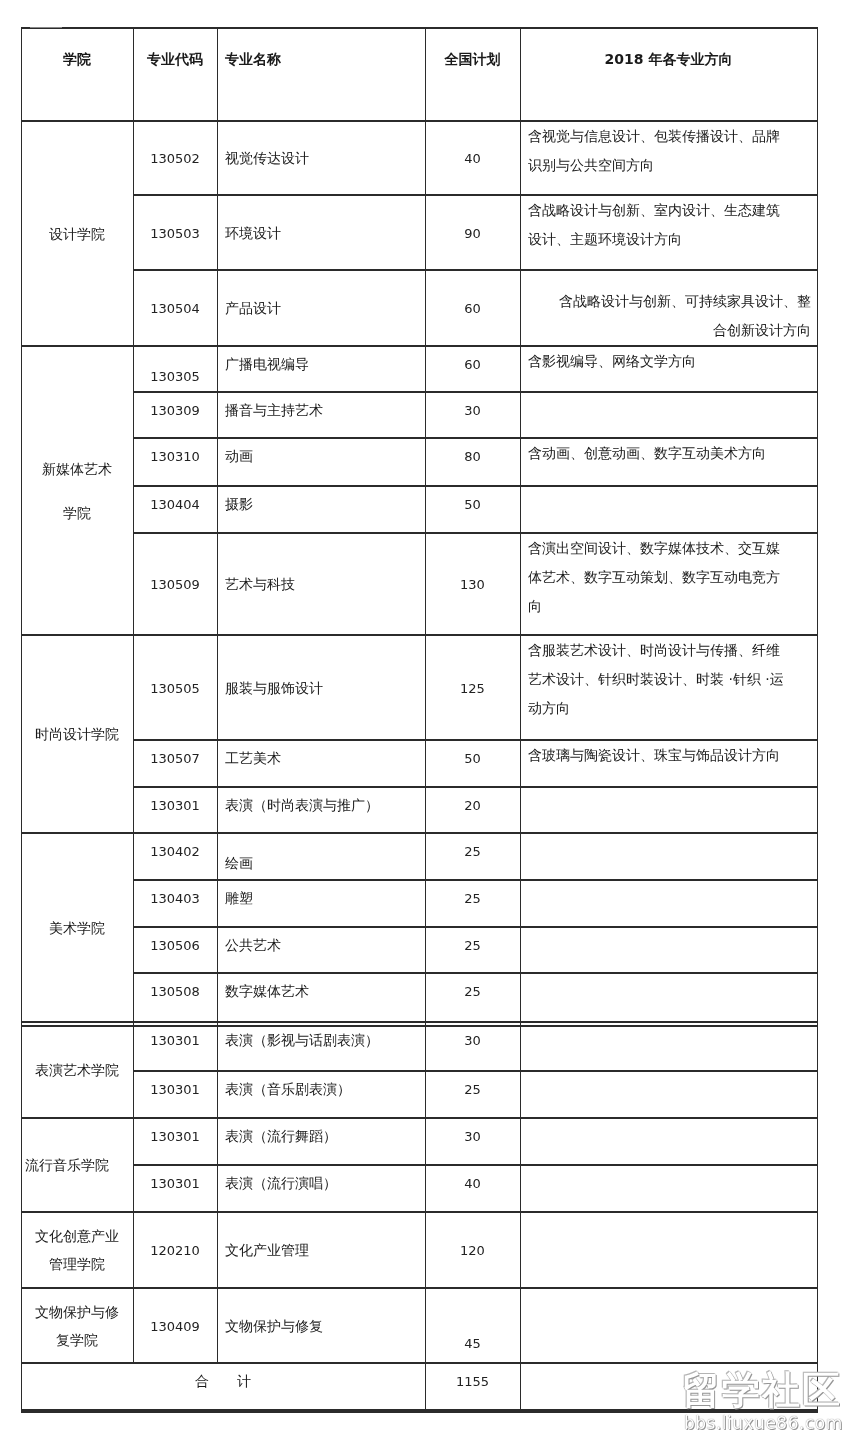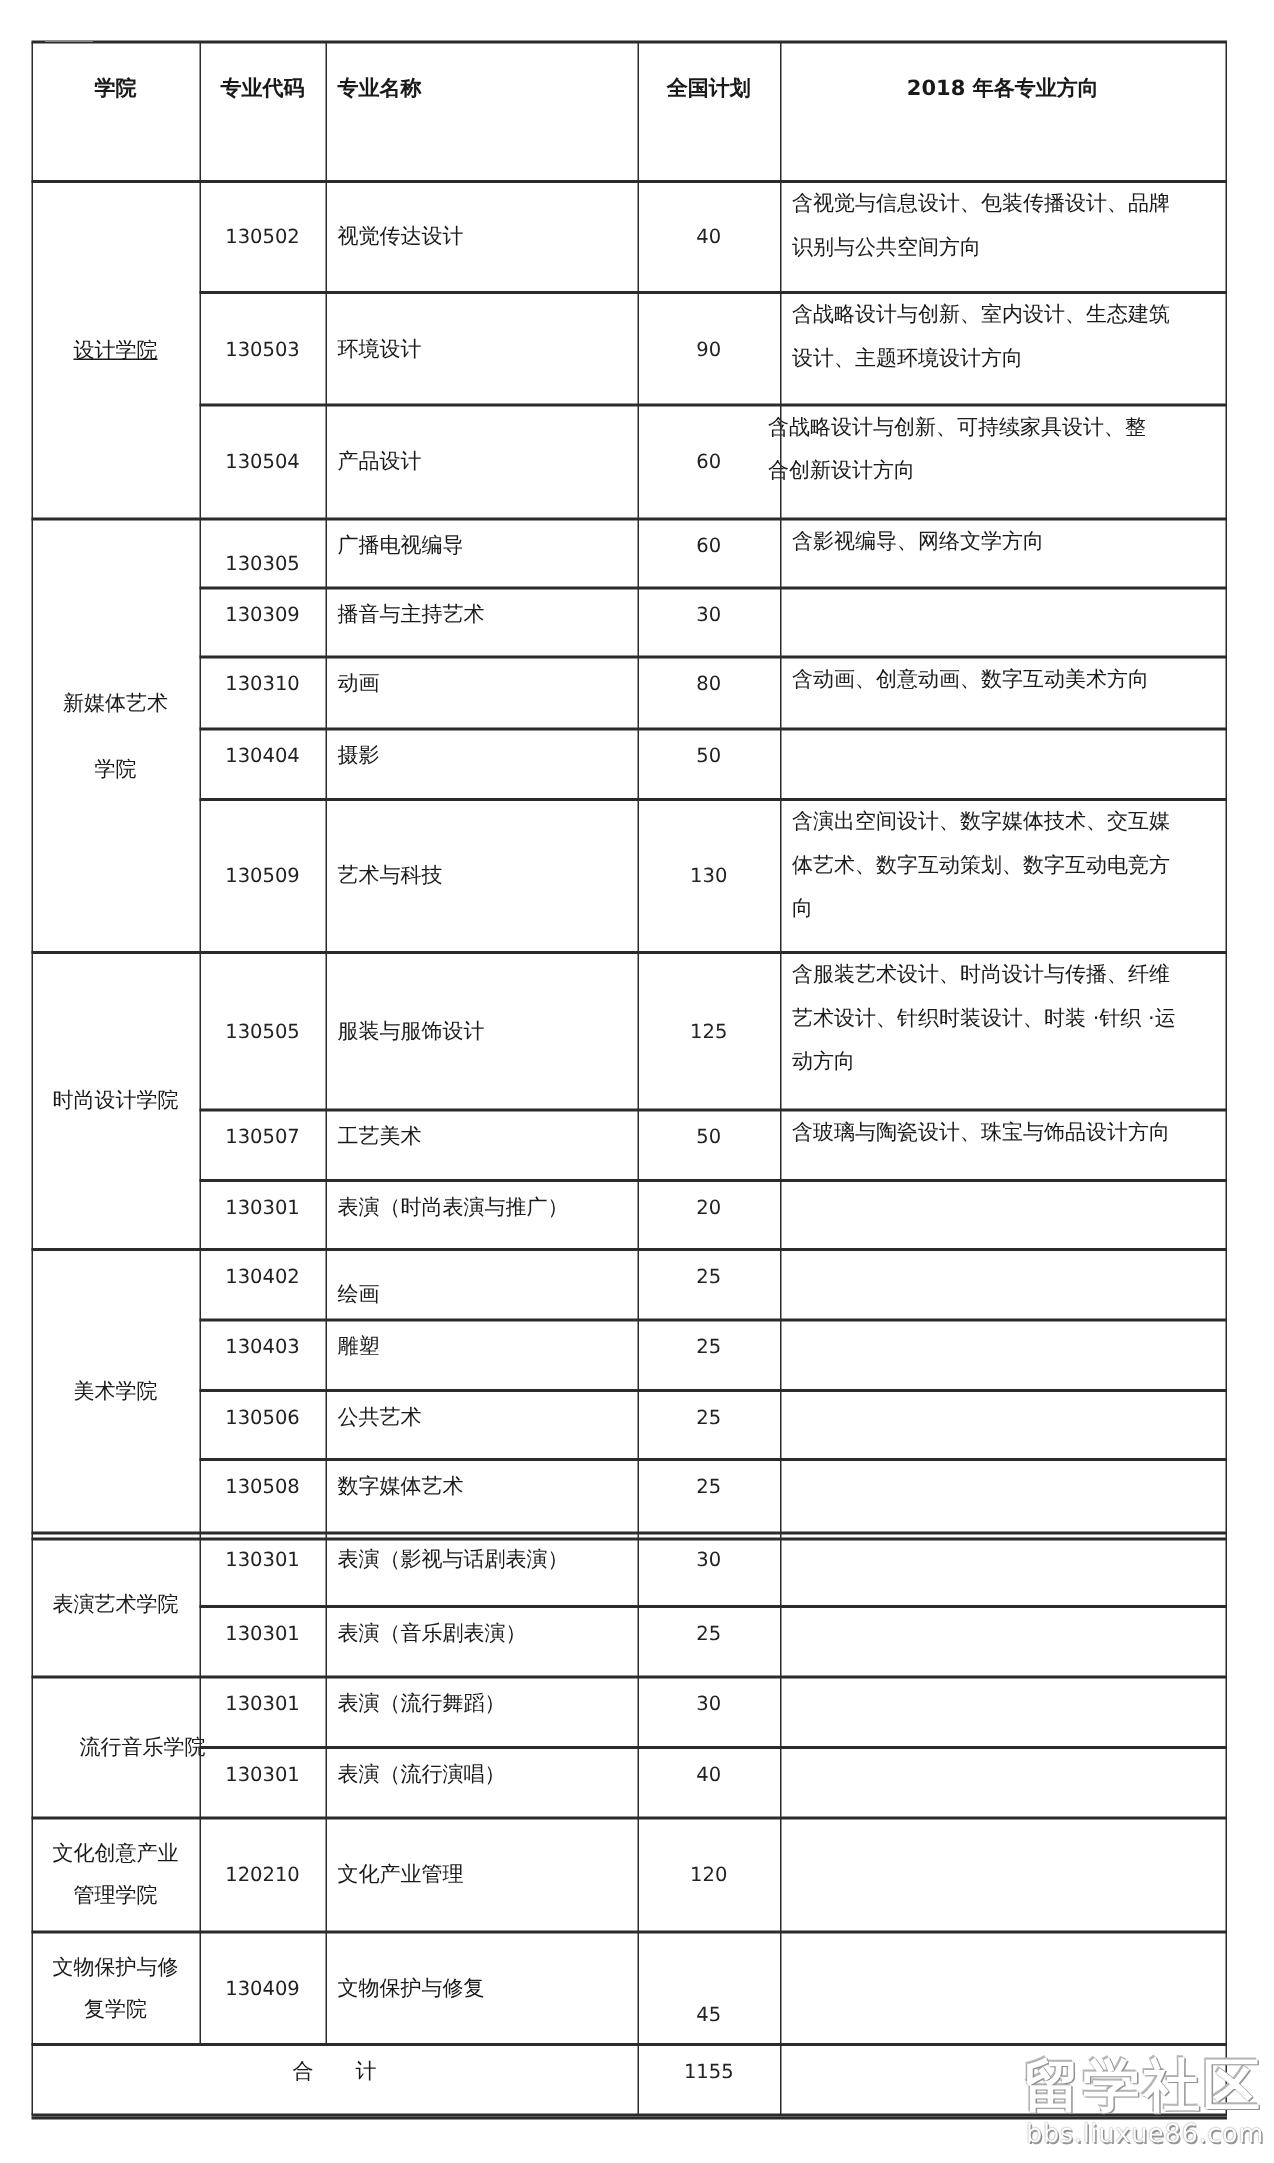--- a/index.html
+++ b/index.html
@@ -46,21 +46,21 @@
     <div class="cell name" style="left: 217px; top: 195px; width: 208px; height: 75px; padding-top: 23.5px;">环境设计</div>
     <div class="cell num" style="left: 425px; top: 195px; width: 95px; height: 75px; padding-top: 23.5px;">90</div>
     <div class="cell dir" style="left: 520px; top: 195px; width: 297px; height: 75px; padding-top: 1px;">
       <div>含战略设计与创新、室内设计、生态建筑</div>
       <div>设计、主题环境设计方向</div>
     </div>
     <div></div>
     <div class="cell code" style="left: 133px; top: 270px; width: 84px; height: 76px; padding-top: 24px;">130504</div>
     <div class="cell name" style="left: 217px; top: 270px; width: 208px; height: 76px; padding-top: 24px;">产品设计</div>
     <div class="cell num" style="left: 425px; top: 270px; width: 95px; height: 76px; padding-top: 24px;">60</div>
-    <div class="cell dir" style="left: 504px; top: 270px; width: 297px; height: 76px; padding-top: 1px;">
+    <div class="cell dir" style="left: 520px; top: 270px; width: 297px; height: 76px; padding-top: 17px; text-align: right;">
       <div>含战略设计与创新、可持续家具设计、整</div>
       <div>合创新设计方向</div>
     </div>
     <div></div>
     <div class="cell code" style="left: 133px; top: 346px; width: 84px; height: 46px; padding-top: 16px;">130305</div>
     <div class="cell name" style="left: 217px; top: 346px; width: 208px; height: 46px; padding-top: 4px;">广播电视编导</div>
     <div class="cell num" style="left: 425px; top: 346px; width: 95px; height: 46px; padding-top: 4px;">60</div>
     <div class="cell dir" style="left: 520px; top: 346px; width: 297px; height: 46px; padding-top: 1px;">
       <div>含影视编导、网络文学方向</div>
     </div>
@@ -154,37 +154,37 @@
     <div></div>
     <div class="cell code" style="left: 133px; top: 1212px; width: 84px; height: 76px; padding-top: 24px;">120210</div>
     <div class="cell name" style="left: 217px; top: 1212px; width: 208px; height: 76px; padding-top: 24px;">文化产业管理</div>
     <div class="cell num" style="left: 425px; top: 1212px; width: 95px; height: 76px; padding-top: 24px;">120</div>
     <div class="cell dir" style="left: 520px; top: 1212px; width: 297px; height: 76px; padding-top: 1px;"></div>
     <div></div>
     <div class="cell code" style="left: 133px; top: 1288px; width: 84px; height: 75px; padding-top: 23.5px;">130409</div>
     <div class="cell name" style="left: 217px; top: 1288px; width: 208px; height: 75px; padding-top: 23.5px;">文物保护与修复</div>
     <div class="cell num" style="left: 425px; top: 1288px; width: 95px; height: 75px; padding-top: 41px;">45</div>
     <div class="cell dir" style="left: 520px; top: 1288px; width: 297px; height: 75px; padding-top: 1px;"></div>
-    <div class="cell college" style="left: 21px; top: 121px; width: 112px; height: 225px; line-height: 28px; text-decoration: underline;">
+    <div class="cell college" style="left: 21px; top: 121px; width: 112px; height: 225px; line-height: 28px;">
       <span>设计学院</span>
     </div>
     <div class="cell college" style="left: 21px; top: 346px; width: 112px; height: 289px; line-height: 44px;">
       <span>新媒体艺术</span>
       <span>学院</span>
     </div>
     <div class="cell college" style="left: 21px; top: 635px; width: 112px; height: 198px; line-height: 28px; align-items: center;">
       <span>时尚设计学院</span>
     </div>
     <div class="cell college" style="left: 21px; top: 833px; width: 112px; height: 189px; line-height: 28px;">
       <span>美术学院</span>
     </div>
     <div class="cell college" style="left: 21px; top: 1022px; width: 112px; height: 96px; line-height: 28px;">
       <span>表演艺术学院</span>
     </div>
-    <div class="cell college" style="left: 39px; top: 1118px; width: 112px; height: 94px; line-height: 28px; text-align: center;">
+    <div class="cell college" style="left: 11px; top: 1118px; width: 112px; height: 94px; line-height: 28px; text-align: center;">
       <span>流行音乐学院</span>
     </div>
     <div class="cell college" style="left: 21px; top: 1212px; width: 112px; height: 76px; line-height: 28px;">
       <span>文化创意产业</span>
       <span>管理学院</span>
     </div>
     <div class="cell college" style="left: 21px; top: 1288px; width: 112px; height: 75px; line-height: 28px;">
       <span>文物保护与修</span>
       <span>复学院</span>
     </div>

